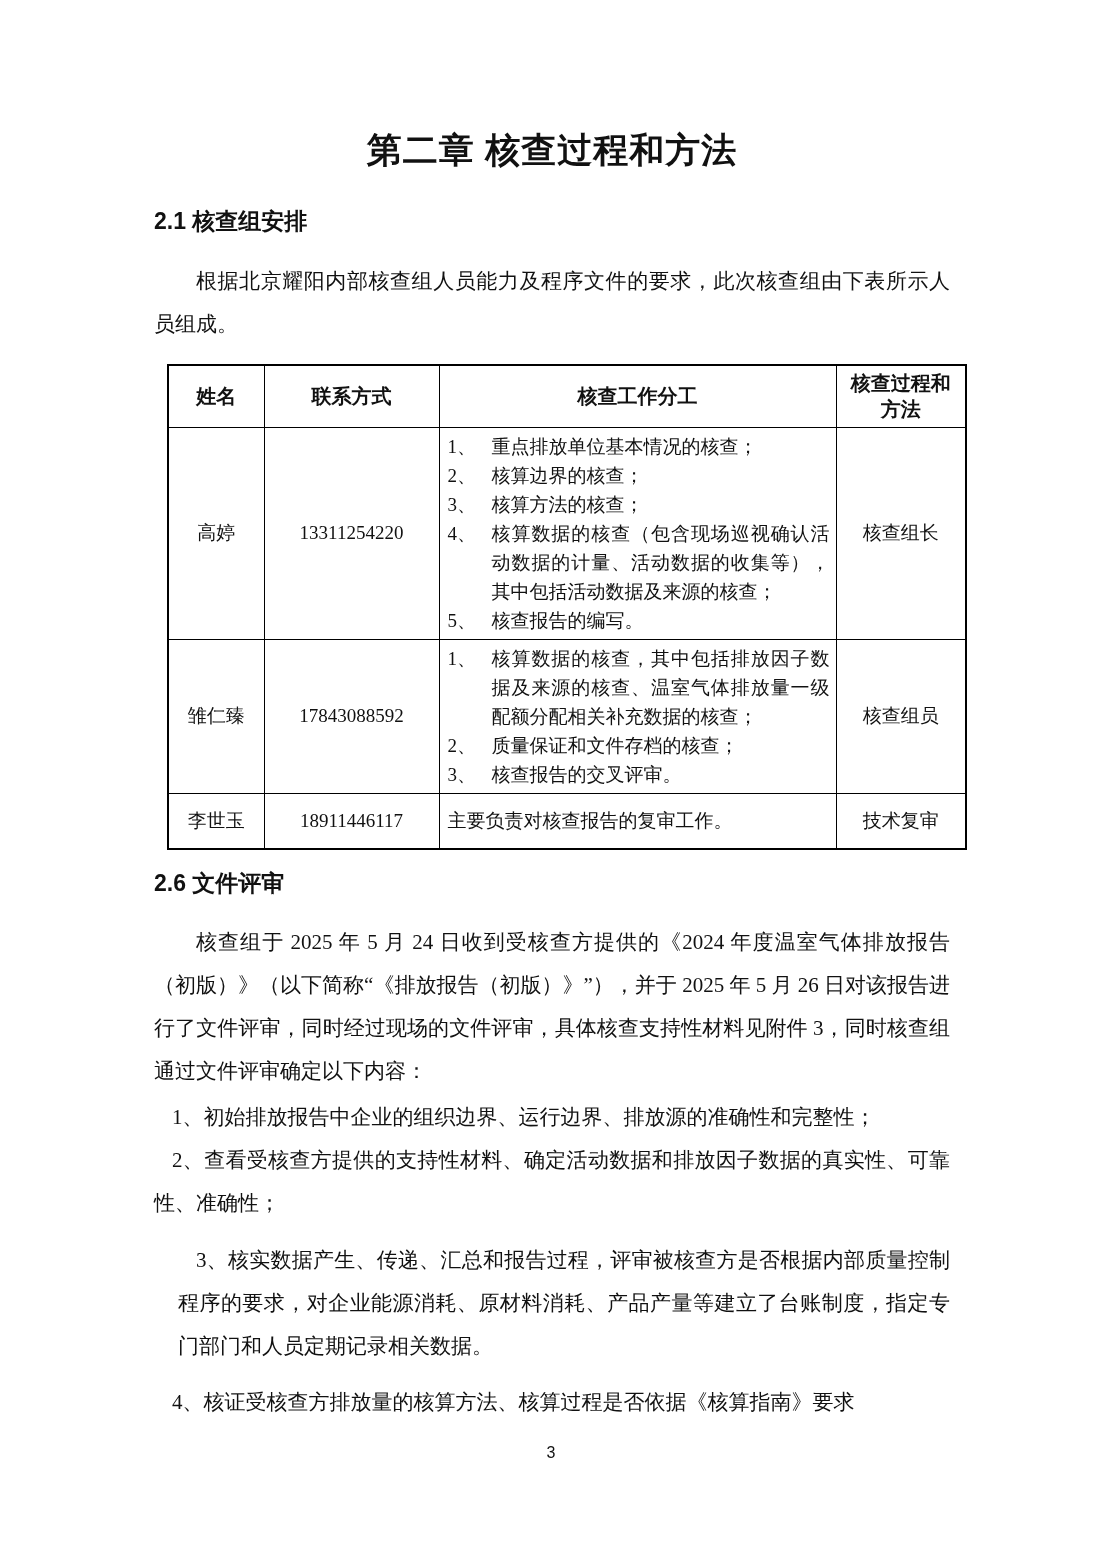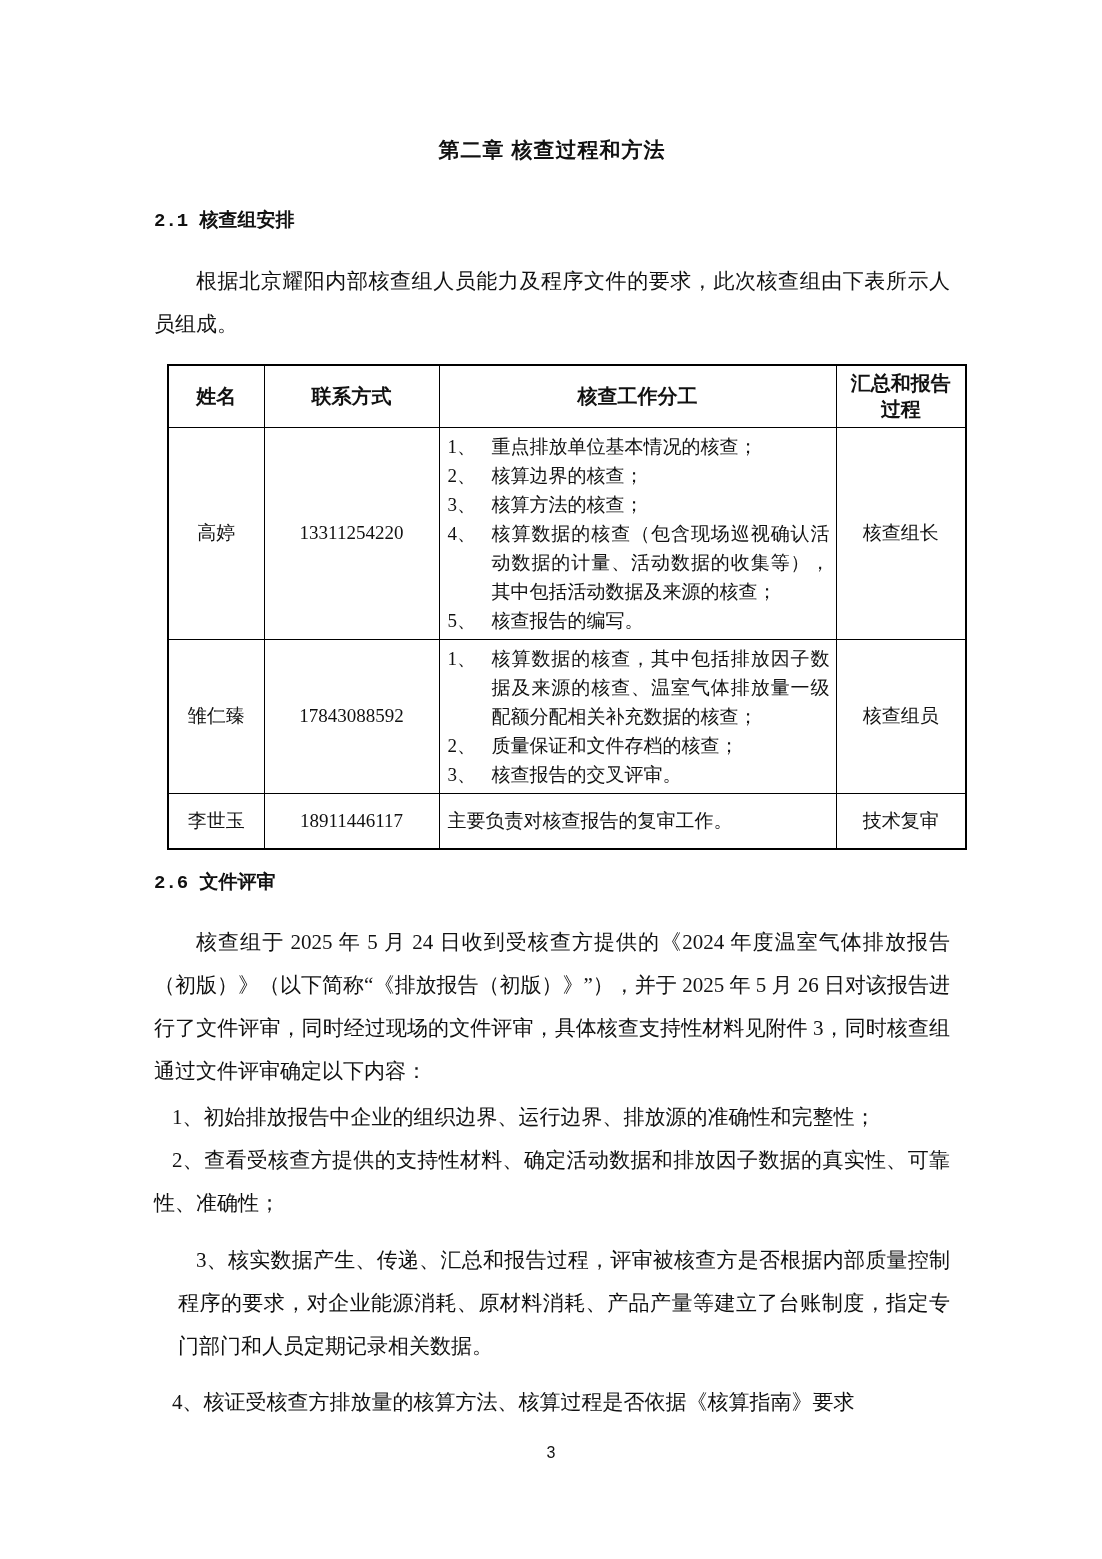--- a/index.html
+++ b/index.html
@@ -14,29 +14,29 @@
   }
   .page {
     position: relative;
     width: 1102px;
     height: 1559px;
     padding: 130px 152px 0 154px;
   }
   .chapter-title {
     font-family: "Liberation Sans", "DejaVu Sans", sans-serif;
     font-weight: bold;
-    font-size: 21px;
+    font-size: 35px;
     line-height: 40px;
     text-align: center;
     letter-spacing: 1px;
   }
   .section-heading {
-    font-family: Liberation Mono, monospace;
-    font-weight: bold;
-    font-size: 19px;
+    font-family: Liberation Sans, sans-serif;
+    font-weight: bold;
+    font-size: 23px;
     line-height: 35px;
     text-align: left;
   }
   .section-heading.s21 { margin-top: 34px; }
   .section-heading.s22 { margin-top: 16px; }
   .body-para {
     font-size: 21px;
     line-height: 43px;
     text-align: justify;
     text-indent: 42px;
@@ -117,21 +117,21 @@
       <col style="width:96px">
       <col style="width:175px">
       <col style="width:397px">
       <col style="width:130px">
     </colgroup>
     <thead>
       <tr>
         <th>姓名</th>
         <th>联系方式</th>
         <th>核查工作分工</th>
-        <th>汇总和报告过程</th>
+        <th>核查过程和方法</th>
       </tr>
     </thead>
     <tbody>
       <tr class="r1">
         <td class="c-center">高婷</td>
         <td class="c-center">13311254220</td>
         <td class="c-duties">
           <div class="duty">
               <span class="num">1、</span>
               <span class="txt">重点排放单位基本情况的核查；</span>

